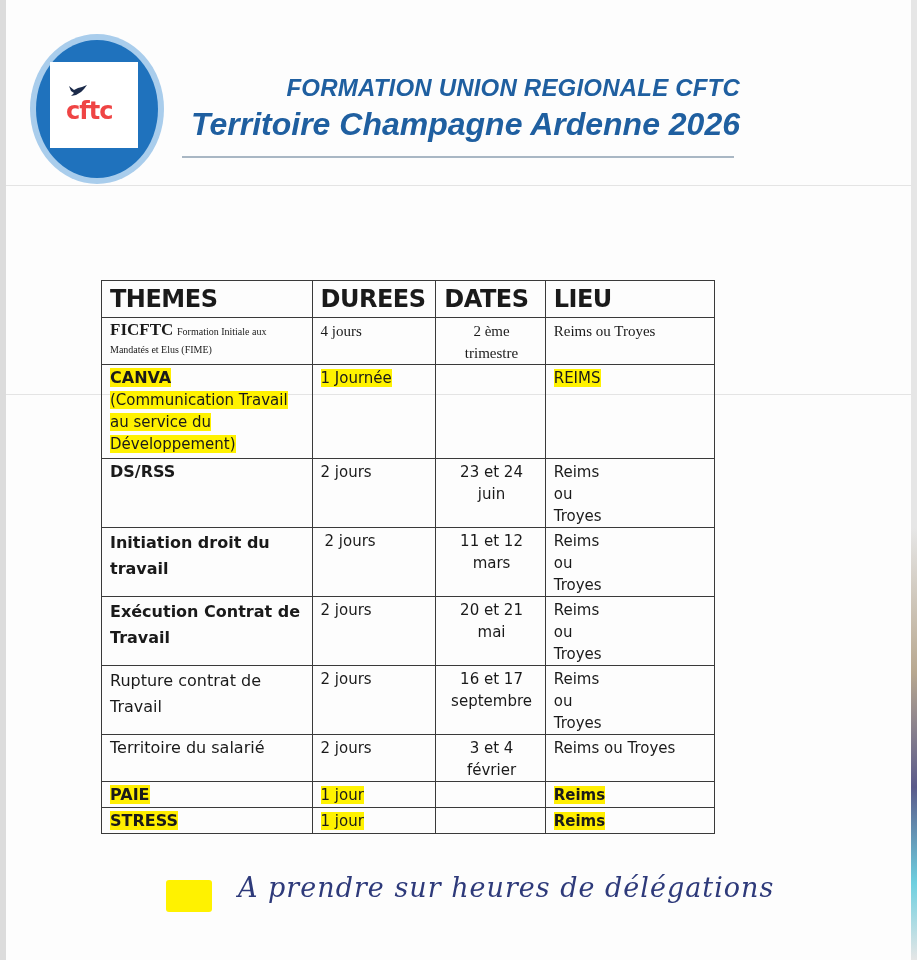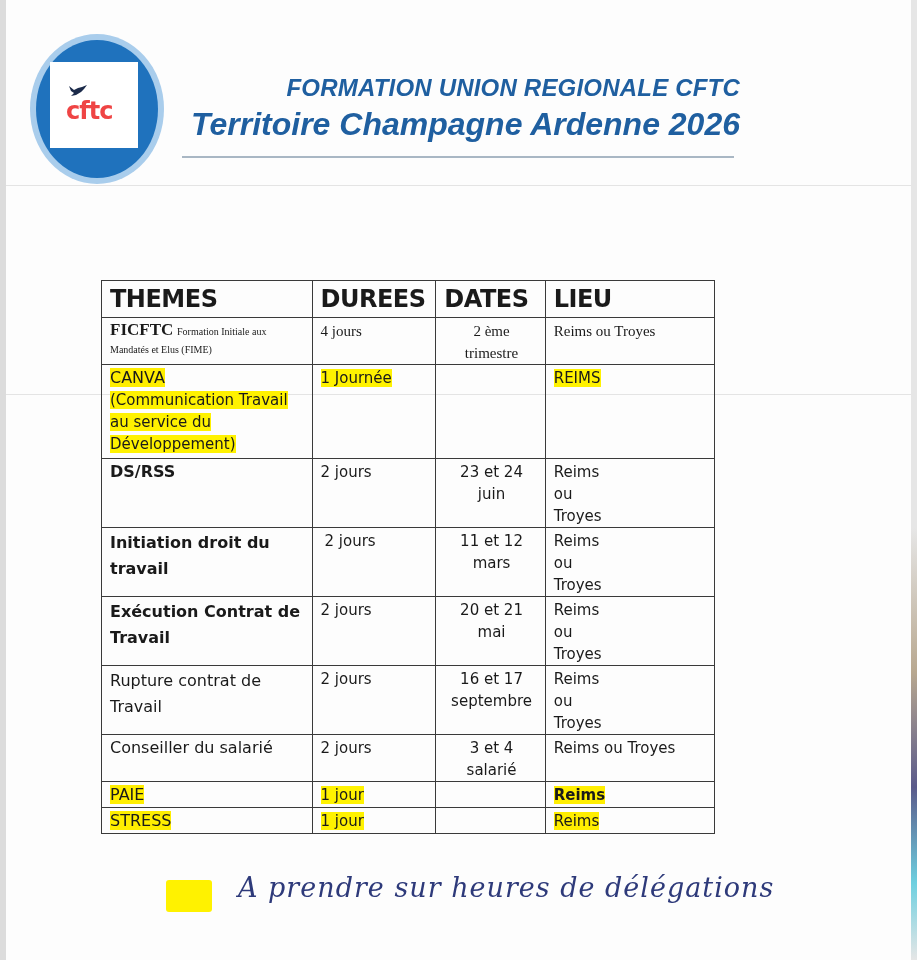--- a/index.html
+++ b/index.html
@@ -73,21 +73,21 @@
       letter-spacing: -0.5px;
     }
     col.c1 { width: 204px; }
     col.c2 { width: 120px; }
     col.c3 { width: 106px; }
     col.c4 { width: 164px; }
     .theme { font-weight: bold; font-size: 16px; }
     .theme.light { font-weight: normal; }
     .sub-small { font-size: 10px; font-weight: normal; line-height: 14px; }
     .hl { background: #fff200; }
-    .hl-strong { background: #ffee00; font-weight: normal; }
+    .hl-strong { background: #ffee00; font-weight: bold; }
     .date-cell { text-align: center; }
     .row-h-tight td { padding-top: 1px; padding-bottom: 0; line-height: 24px; }
     .legend-swatch {
       position: absolute; left: 166px; top: 880px; width: 46px; height: 32px;
       background: #fff200; border-radius: 3px;
     }
     .legend-text {
       position: absolute; left: 238px; top: 872px;
       font-family: "DejaVu Serif", serif; font-style: italic;
       font-size: 27px; color: #2e3a7a; letter-spacing: 1px;
@@ -217,25 +217,25 @@
       <div>septembre</div>
     </td>
     <td>
       <div>Reims</div>
       <div>ou</div>
       <div>Troyes</div>
     </td>
   </tr>
 
   <tr style="height:46px;">
-    <td><span class="theme" style="font-weight:normal;">Conseiller du salarié</span></td>
+    <td><span class="theme" style="font-weight:normal;">Territoire du salarié</span></td>
     <td>2 jours</td>
     <td class="date-cell">
       <div>3 et 4</div>
-      <div>salarié</div>
+      <div>février</div>
     </td>
     <td>Reims ou Troyes</td>
   </tr>
 
   <tr class="row-h-tight" style="height:26px;">
     <td><span class="hl-strong theme">PAIE</span></td>
     <td><span class="hl">1 jour</span></td>
     <td></td>
     <td><span class="hl-strong" style="font-weight:bold;">Reims</span></td>
   </tr>

